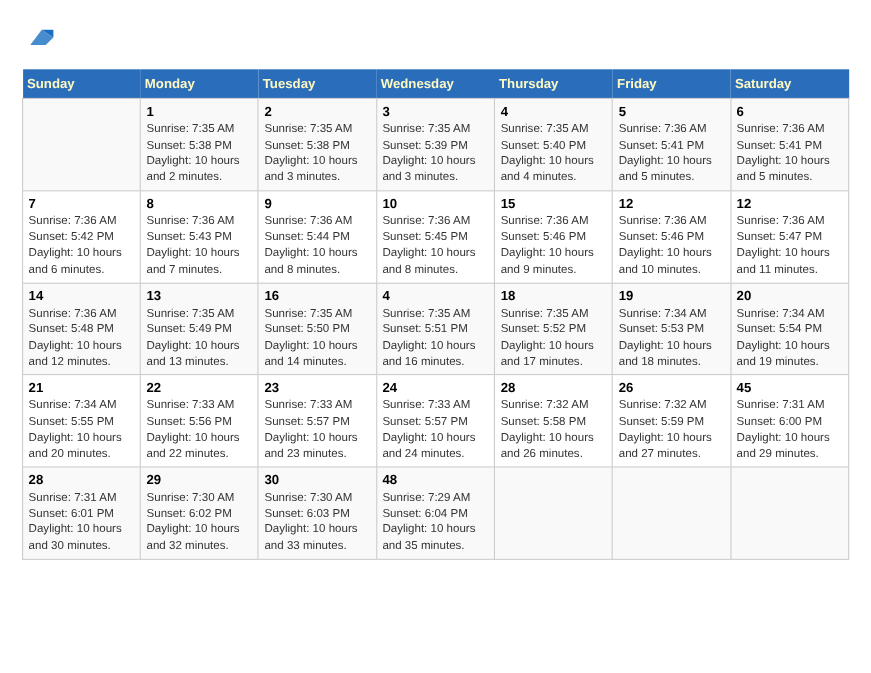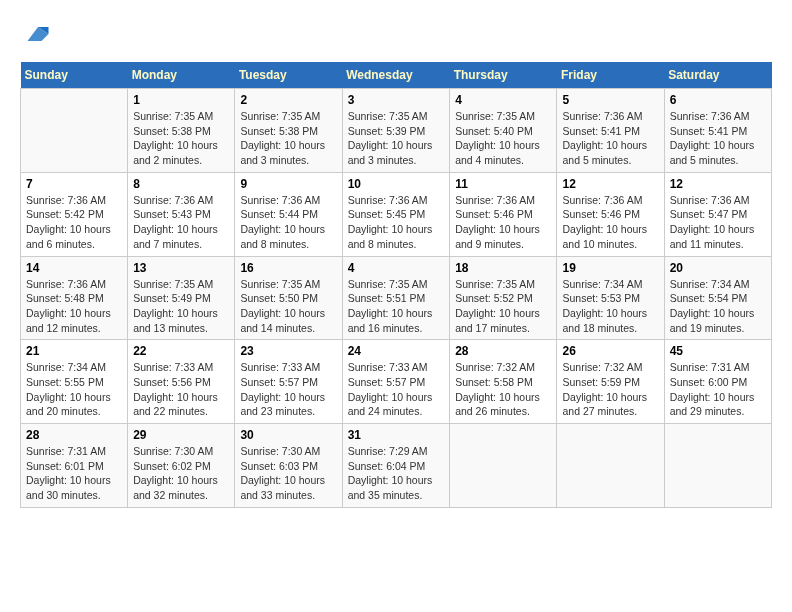--- a/index.html
+++ b/index.html
@@ -158,21 +158,21 @@
         </td>
         <td>
           <span class="day-number">9</span>
           <div class="day-info">Sunrise: 7:36 AM<br>Sunset: 5:44 PM<br>Daylight: 10 hours<br>and 8 minutes.</div>
         </td>
         <td>
           <span class="day-number">10</span>
           <div class="day-info">Sunrise: 7:36 AM<br>Sunset: 5:45 PM<br>Daylight: 10 hours<br>and 8 minutes.</div>
         </td>
         <td>
-          <span class="day-number">11</span>
+          <span class="day-number">15</span>
           <div class="day-info">Sunrise: 7:36 AM<br>Sunset: 5:46 PM<br>Daylight: 10 hours<br>and 9 minutes.</div>
         </td>
         <td>
           <span class="day-number">12</span>
           <div class="day-info">Sunrise: 7:36 AM<br>Sunset: 5:46 PM<br>Daylight: 10 hours<br>and 10 minutes.</div>
         </td>
         <td>
           <span class="day-number">12</span>
           <div class="day-info">Sunrise: 7:36 AM<br>Sunset: 5:47 PM<br>Daylight: 10 hours<br>and 11 minutes.</div>
         </td>
@@ -244,21 +244,21 @@
         </td>
         <td>
           <span class="day-number">29</span>
           <div class="day-info">Sunrise: 7:30 AM<br>Sunset: 6:02 PM<br>Daylight: 10 hours<br>and 32 minutes.</div>
         </td>
         <td>
           <span class="day-number">30</span>
           <div class="day-info">Sunrise: 7:30 AM<br>Sunset: 6:03 PM<br>Daylight: 10 hours<br>and 33 minutes.</div>
         </td>
         <td>
-          <span class="day-number">31</span>
+          <span class="day-number">48</span>
           <div class="day-info">Sunrise: 7:29 AM<br>Sunset: 6:04 PM<br>Daylight: 10 hours<br>and 35 minutes.</div>
         </td>
         <td class="empty-cell"></td>
         <td class="empty-cell"></td>
         <td class="empty-cell"></td>
       </tr>
     </tbody>
 </table>
 
 </body></html>

